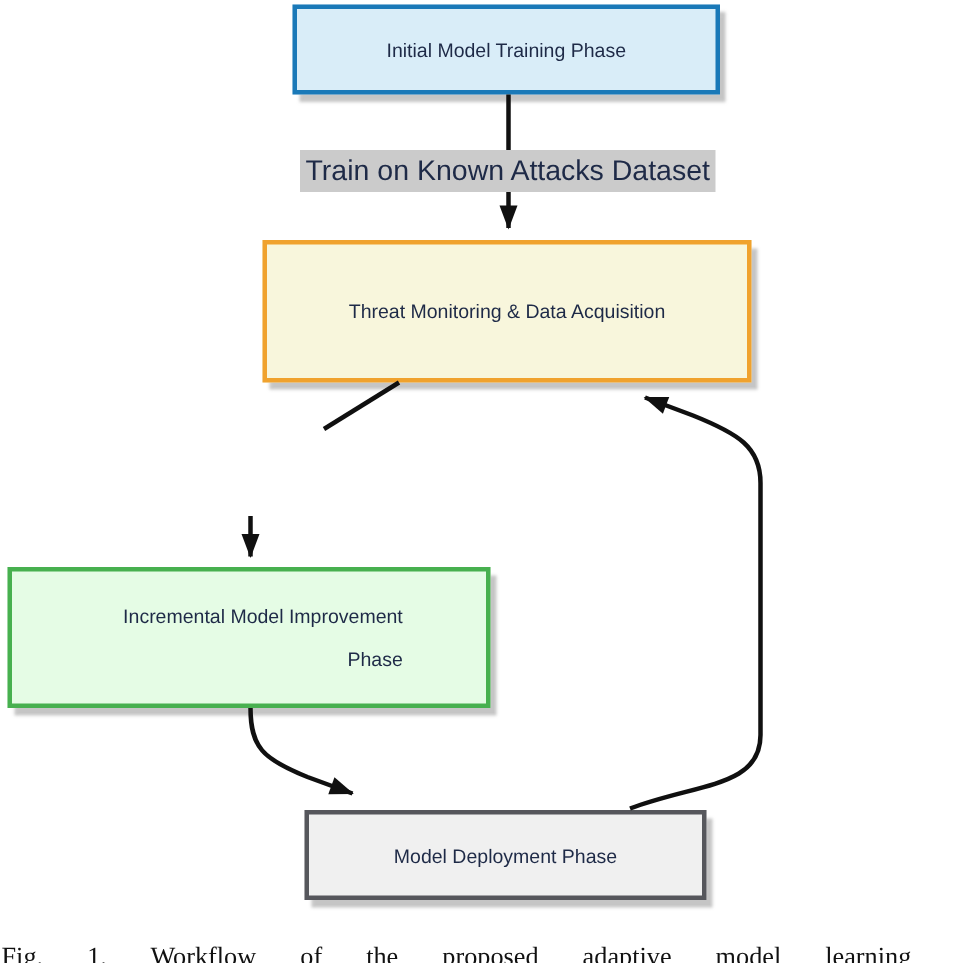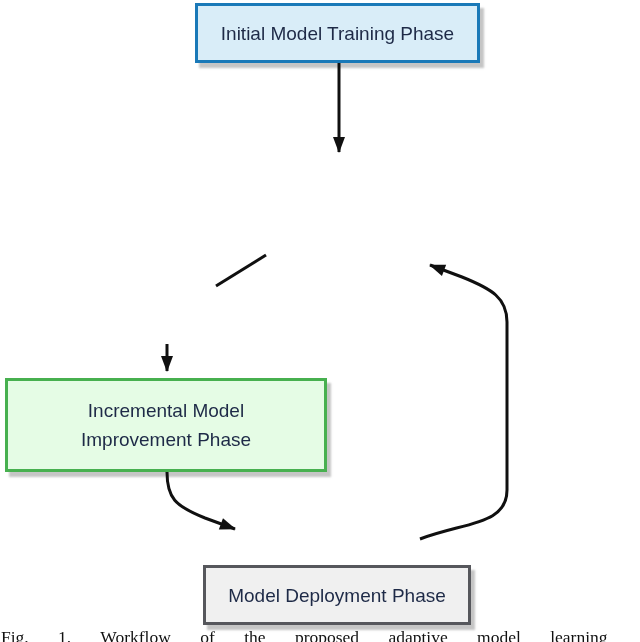--- a/index.html
+++ b/index.html
@@ -2,29 +2,29 @@
 <html><head>
 <meta charset="utf-8">
 <style>
   html,body{margin:0;padding:0;background:#ffffff;}
   .canvas{
     position:relative;width:640px;height:642px;overflow:hidden;background:#ffffff;
     font-family:"Liberation Sans",sans-serif;
   }
   .node{
     position:absolute;box-sizing:border-box;border:3px solid;
-    display:flex;align-items:center;justify-content:center;text-align:center;
-    font-size:19px;line-height:29px;color:#1e2a47;
+    display:flex;align-items:center;justify-content:center;text-align:right;
+    font-size:13px;line-height:29px;color:#1e2a47;
     box-shadow:4px 5px 2px rgba(150,150,150,0.55);
     z-index:1;
   }
   .node-initial{left:195px;top:3px;width:285px;height:60px;border-color:#1a79b8;background:#d9edf8;}
   .node-threat{left:175px;top:160px;width:326px;height:95px;border-color:#f0a22e;background:#f8f6dc;}
   .node-incremental{left:5px;top:378px;width:322px;height:94px;border-color:#47b04f;background:#e5fce5;}
-  .node-deployment{left:203px;top:565px;width:268px;height:60px;border-color:#56575c;background:#f0f0f0;}
+  .node-deployment{left:203px;top:540px;width:268px;height:60px;border-color:#56575c;background:#f0f0f0;}
   .node-threat .node-text{max-width:255px;}
   .node-incremental .node-text{max-width:205px;}
   .edges{position:absolute;left:0;top:0;z-index:2;}
   .edge-label{
     position:absolute;background:#cbcbcb;color:#1e2a47;
     display:flex;align-items:center;justify-content:center;text-align:center;
     font-size:19px;line-height:29px;z-index:3;
   }
   .label-train{left:200px;top:100px;width:277px;height:28px;}
   .label-detect{left:28px;top:286px;width:279px;height:58px;}
@@ -38,20 +38,23 @@
 </style>
 </head>
 <body>
 
 <div class="canvas">
 
   <div class="node node-initial">
     <span class="node-text">Initial Model Training Phase</span>
   </div>
 
+  <div class="node node-threat">
+    <span class="node-text">Threat Monitoring &amp; Data Acquisition</span>
+  </div>
 
   <div class="node node-incremental">
     <span class="node-text">Incremental Model Improvement Phase</span>
   </div>
 
   <div class="node node-deployment">
     <span class="node-text">Model Deployment Phase</span>
   </div>
 
   <svg class="edges" width="640" height="642" viewBox="0 0 640 642">
@@ -60,18 +63,21 @@
         <path d="M1,1 L17,7 L1,13 Z" fill="#101010"></path>
       </marker>
     </defs>
     <path d="M339,63 L339,152" stroke="#101010" stroke-width="3" fill="none" marker-end="url(#ah)"></path>
     <path d="M266,255 L216,286" stroke="#101010" stroke-width="3" fill="none"></path>
     <path d="M167,344 L167,371" stroke="#101010" stroke-width="3" fill="none" marker-end="url(#ah)"></path>
     <path d="M167,472 C167,498 175,506 205,518 L235,529" stroke="#101010" stroke-width="3" fill="none" marker-end="url(#ah)"></path>
     <path d="M420,539 C465,522 507,525 507,490 L507,322 C507,298 492,289 462,277 L430,265" stroke="#101010" stroke-width="3" fill="none" marker-end="url(#ah)"></path>
   </svg>
 
+  <div class="edge-label label-train">
+    <span class="label-text">Train on Known Attacks Dataset</span>
+  </div>
 
 
 
   <div class="figure-caption">Fig. 1.  Workflow of the proposed adaptive model learning</div>
 
 </div>
 
 </body></html>

